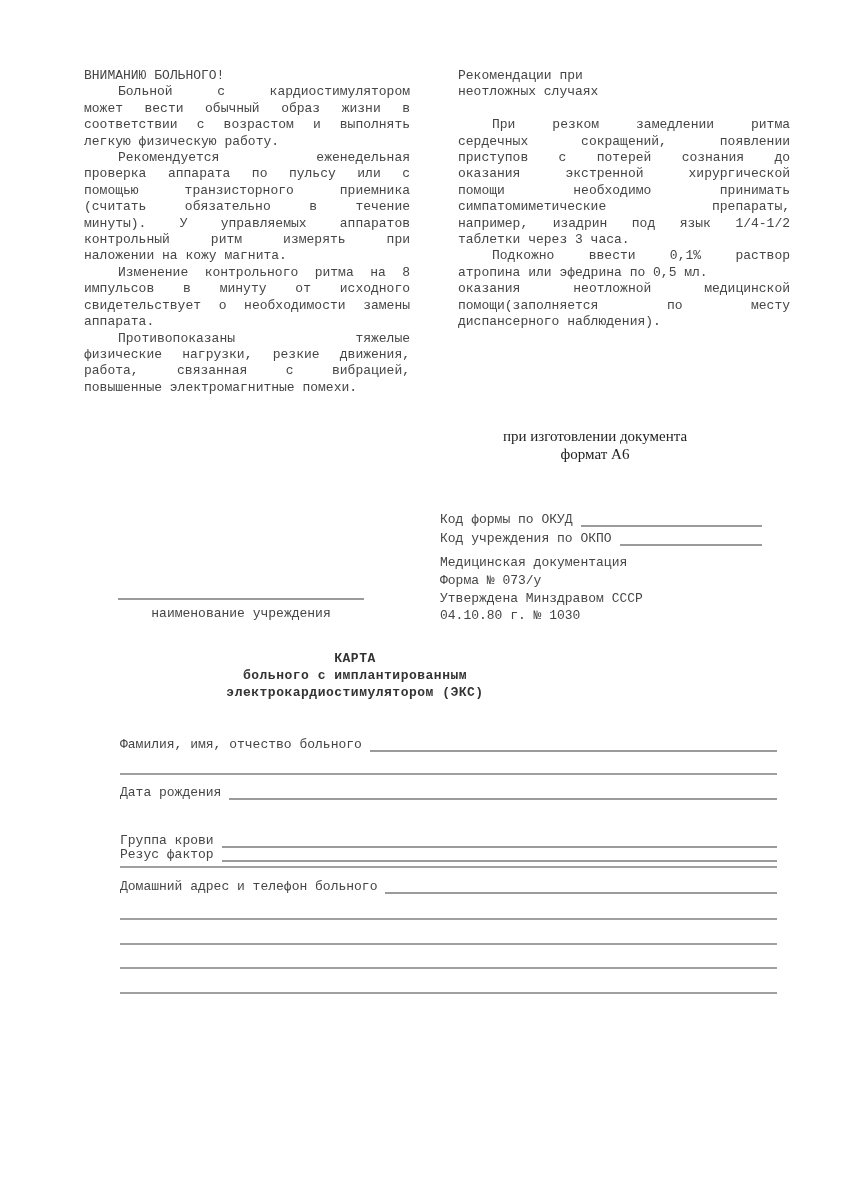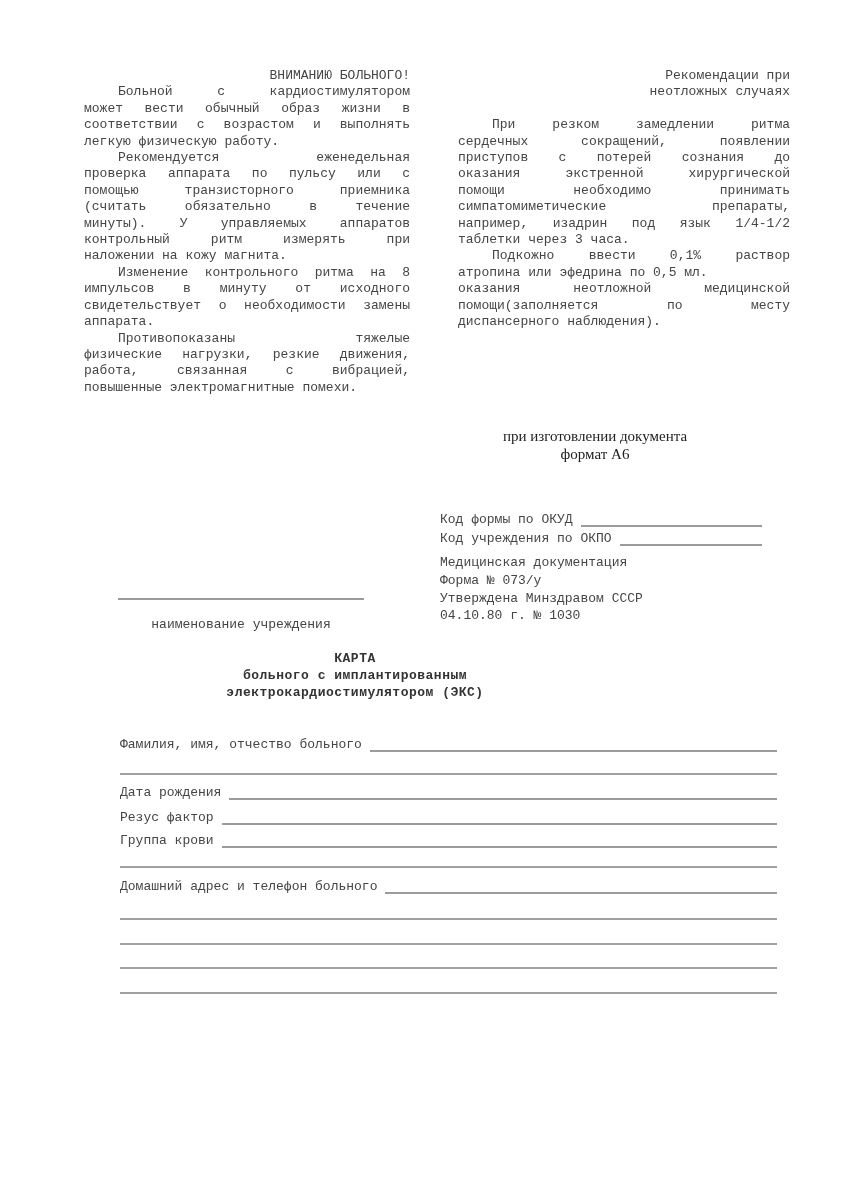--- a/index.html
+++ b/index.html
@@ -9,21 +9,21 @@
     height: 1200px;
     background: #ffffff;
     font-family: "Liberation Mono", "DejaVu Sans Mono", monospace;
     font-size: 13px;
     color: #454545;
     overflow: hidden;
   }
   .col { position: absolute; line-height: 16.4px; }
   .col-left  { left: 84px;  top: 68px; width: 326px; }
   .col-right { left: 458px; top: 68px; width: 332px; }
-  .col-title { text-align: right; }
+  .col-title { text-align: left; }
   .jline { text-align: justify; text-align-last: justify; }
   .lline { text-align: left; }
   .ind { text-indent: 34px; }
   .blank-line { height: 16.4px; }
 
   .typo-block {
     position: absolute; left: 445px; top: 428px; width: 300px;
     font-family: "Liberation Serif", "DejaVu Serif", serif;
     font-size: 15px; line-height: 17.5px; color: #222222;
     text-align: center;
@@ -33,21 +33,21 @@
   .okud-row { display: flex; align-items: flex-end; height: 19px; }
   .fill {
     flex: 1; margin-left: 8px; height: 100%;
     border-bottom: 2px solid #9b9b9b;
   }
 
   .meddoc-block { position: absolute; left: 440px; top: 554px; line-height: 17.8px; }
 
   .inst-block { position: absolute; left: 118px; top: 584px; width: 246px; }
   .inst-line { height: 14px; border-bottom: 2px solid #9b9b9b; }
-  .inst-caption { text-align: center; line-height: 17px; margin-top: 16px; }
+  .inst-caption { text-align: center; line-height: 17px; margin-top: 5px; }
 
   .doc-title {
     position: absolute; left: 0; top: 650px; width: 688px;
     padding-left: 22px; box-sizing: border-box;
     text-align: center; font-weight: bold; color: #333333;
     line-height: 17px; letter-spacing: 0.5px;
   }
 
   .field-row {
     position: absolute; left: 120px; width: 657px; height: 18px;
@@ -149,21 +149,21 @@
   <div class="field-row" style="top:782px;">
     <span class="label">Дата рождения</span>
     <span class="fill"></span>
   </div>
 
   <div class="field-row" style="top:830px;">
     <span class="label">Группа крови</span>
     <span class="fill"></span>
   </div>
 
-  <div class="field-row" style="top:807px;">
+  <div class="field-row" style="top:844px;">
     <span class="label">Резус фактор</span>
     <span class="fill"></span>
   </div>
   <div class="hline" style="top:866px;"></div>
 
   <div class="field-row" style="top:876px;">
     <span class="label">Домашний адрес и телефон больного</span>
     <span class="fill"></span>
   </div>
   <div class="hline" style="top:918px;"></div>

